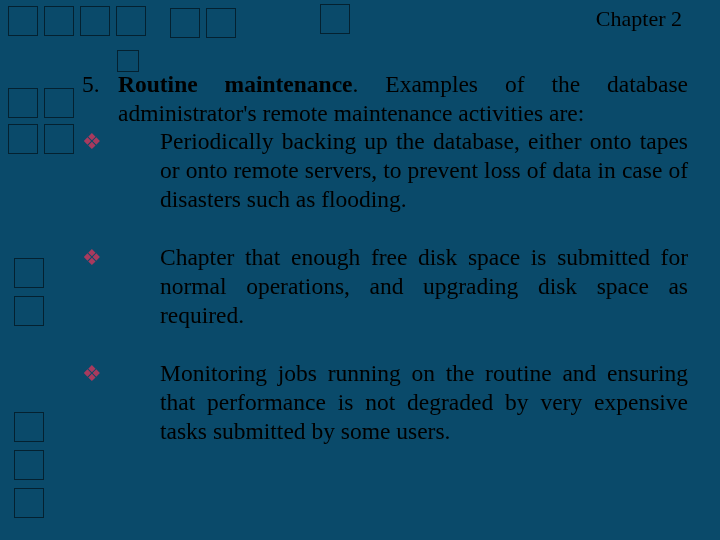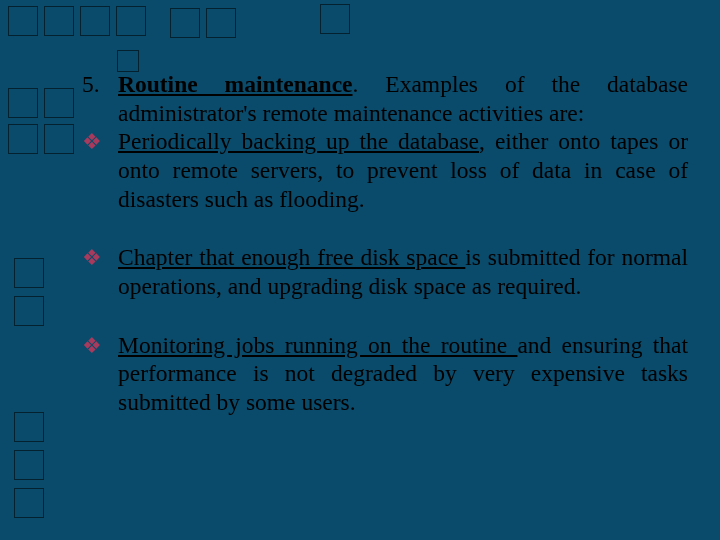--- a/index.html
+++ b/index.html
@@ -55,22 +55,23 @@
   .bulletrow .bullet-icon {
     flex: 0 0 36px;
     color: #a83a5e;
     font-size: 22px;
     line-height: 1.22;
     padding-top: 2px;
   }
   .bulletrow .body {
     flex: 1;
     text-align: justify;
+    margin-left: 42px;
   }
-  .u { text-decoration: underline; }
+  .u { }
   .b { font-weight: bold; }
   .gap { height: 30px; }
   
   .sq {
     position: absolute;
     border: 1px solid rgba(0,0,0,0.55);
     background: transparent;
   }
 </style>
 </head>
@@ -92,20 +93,21 @@
   <div class="sq" style="left:8px;  top:124px;width:30px;height:30px"></div>
   <div class="sq" style="left:44px; top:124px;width:30px;height:30px"></div>
 
   <div class="sq" style="left:14px; top:258px;width:30px;height:30px"></div>
   <div class="sq" style="left:14px; top:296px;width:30px;height:30px"></div>
 
   <div class="sq" style="left:14px; top:412px;width:30px;height:30px"></div>
   <div class="sq" style="left:14px; top:450px;width:30px;height:30px"></div>
   <div class="sq" style="left:14px; top:488px;width:30px;height:30px"></div>
 
+  <div class="chapter">Chapter 2</div>
 
   <div class="content">
 
     <div class="numrow">
       <div class="num">5.</div>
       <div class="body">
         <span class="b u">Routine maintenance</span><span>. Examples of the database administrator's remote maintenance activities are:</span>
       </div>
     </div>
 

